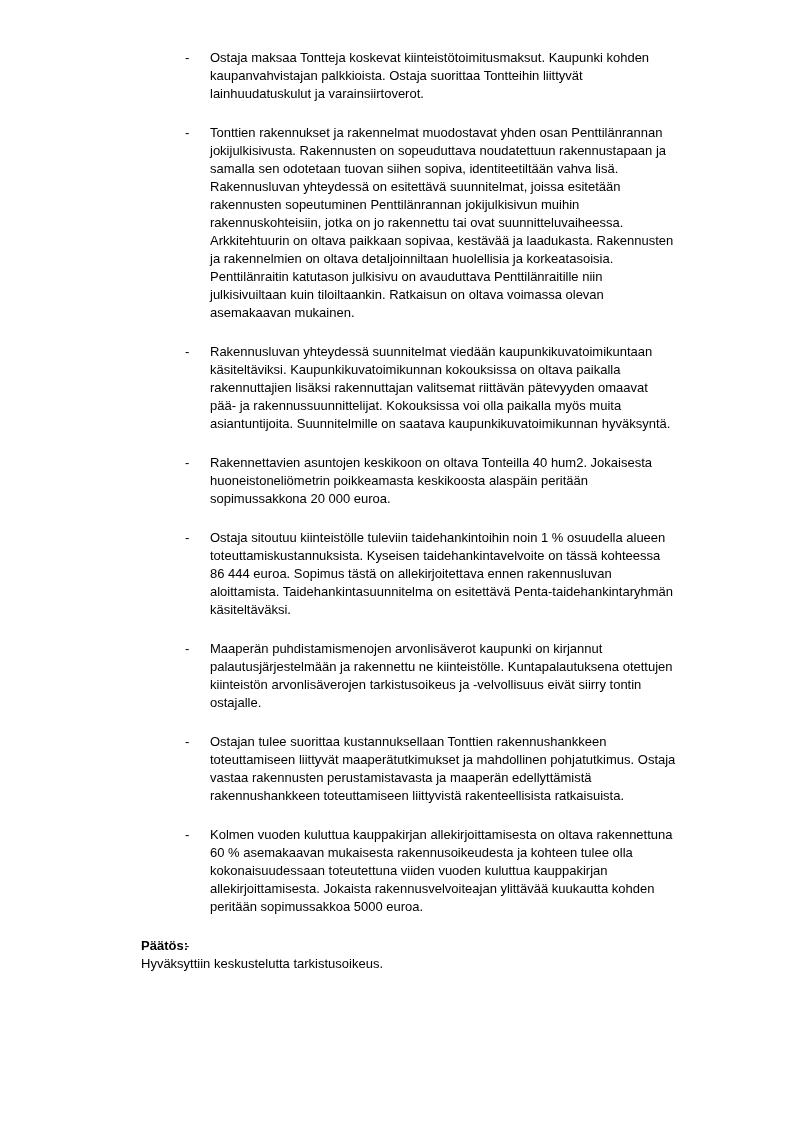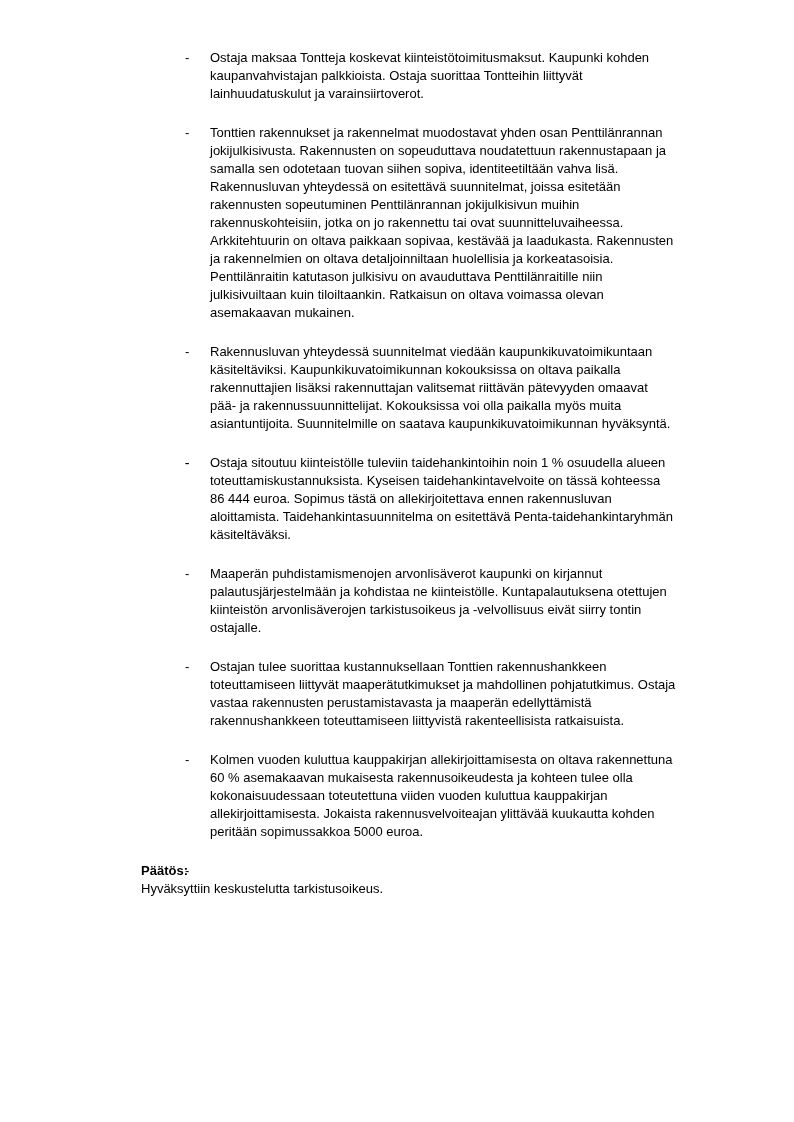--- a/index.html
+++ b/index.html
@@ -78,35 +78,38 @@
       <span class="dash">-</span>
       <span class="bullet-text">Rakennusluvan yhteydessä suunnitelmat viedään kaupunkikuvatoimikuntaan
 käsiteltäviksi. Kaupunkikuvatoimikunnan kokouksissa on oltava paikalla
 rakennuttajien lisäksi rakennuttajan valitsemat riittävän pätevyyden omaavat
 pää- ja rakennussuunnittelijat. Kokouksissa voi olla paikalla myös muita
 asiantuntijoita. Suunnitelmille on saatava kaupunkikuvatoimikunnan hyväksyntä.</span>
     </div>
 
     <div class="bullet">
       <span class="dash">-</span>
+      <span class="bullet-text">Rakennettavien asuntojen keskikoon on oltava Tonteilla 40 hum2. Jokaisesta
+huoneistoneliömetrin poikkeamasta keskikoosta alaspäin peritään
+sopimussakkona 20 000 euroa.</span>
     </div>
 
     <div class="bullet">
       <span class="dash">-</span>
       <span class="bullet-text">Ostaja sitoutuu kiinteistölle tuleviin taidehankintoihin noin 1 % osuudella alueen
 toteuttamiskustannuksista. Kyseisen taidehankintavelvoite on tässä kohteessa
 86 444 euroa. Sopimus tästä on allekirjoitettava ennen rakennusluvan
 aloittamista. Taidehankintasuunnitelma on esitettävä Penta-taidehankintaryhmän
 käsiteltäväksi.</span>
     </div>
 
     <div class="bullet">
       <span class="dash">-</span>
       <span class="bullet-text">Maaperän puhdistamismenojen arvonlisäverot kaupunki on kirjannut
-palautusjärjestelmään ja kohdistaa ne kiinteistölle. Kuntapalautuksena otettujen
+palautusjärjestelmään ja rakennettu ne kiinteistölle. Kuntapalautuksena otettujen
 kiinteistön arvonlisäverojen tarkistusoikeus ja -velvollisuus eivät siirry tontin
 ostajalle.</span>
     </div>
 
     <div class="bullet">
       <span class="dash">-</span>
       <span class="bullet-text">Ostajan tulee suorittaa kustannuksellaan Tonttien rakennushankkeen
 toteuttamiseen liittyvät maaperätutkimukset ja mahdollinen pohjatutkimus. Ostaja
 vastaa rakennusten perustamistavasta ja maaperän edellyttämistä
 rakennushankkeen toteuttamiseen liittyvistä rakenteellisista ratkaisuista.</span>

